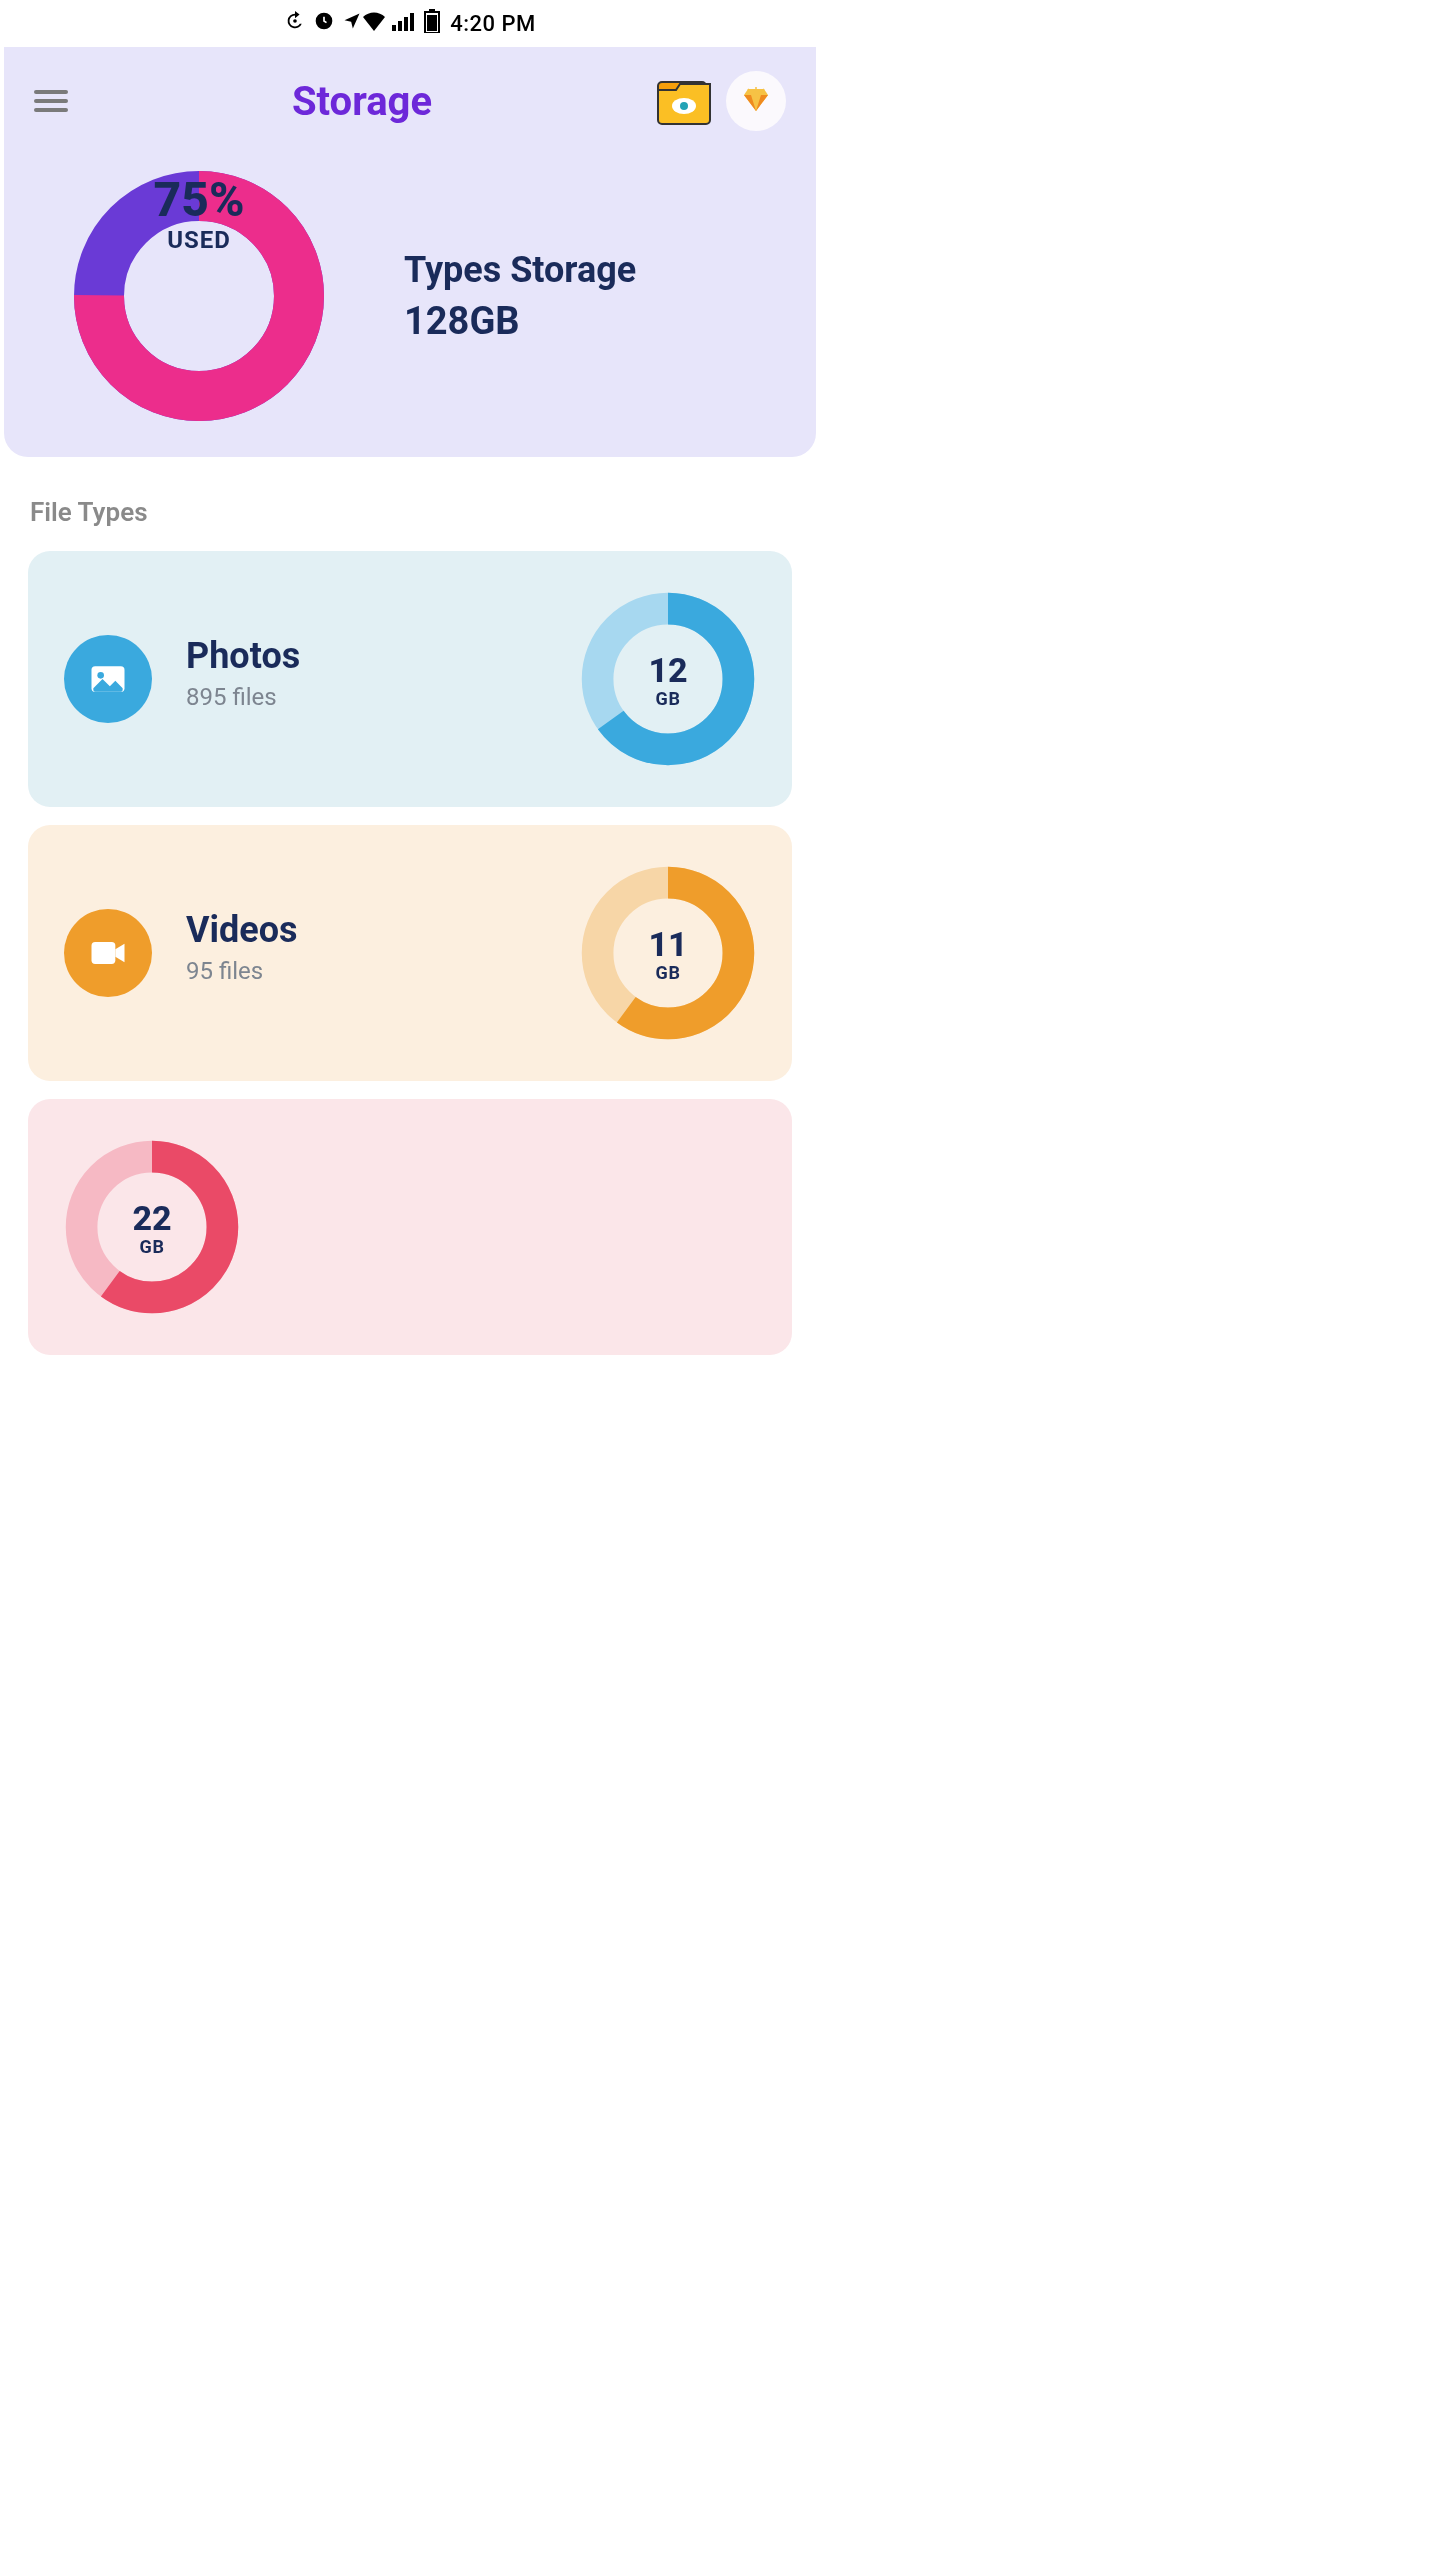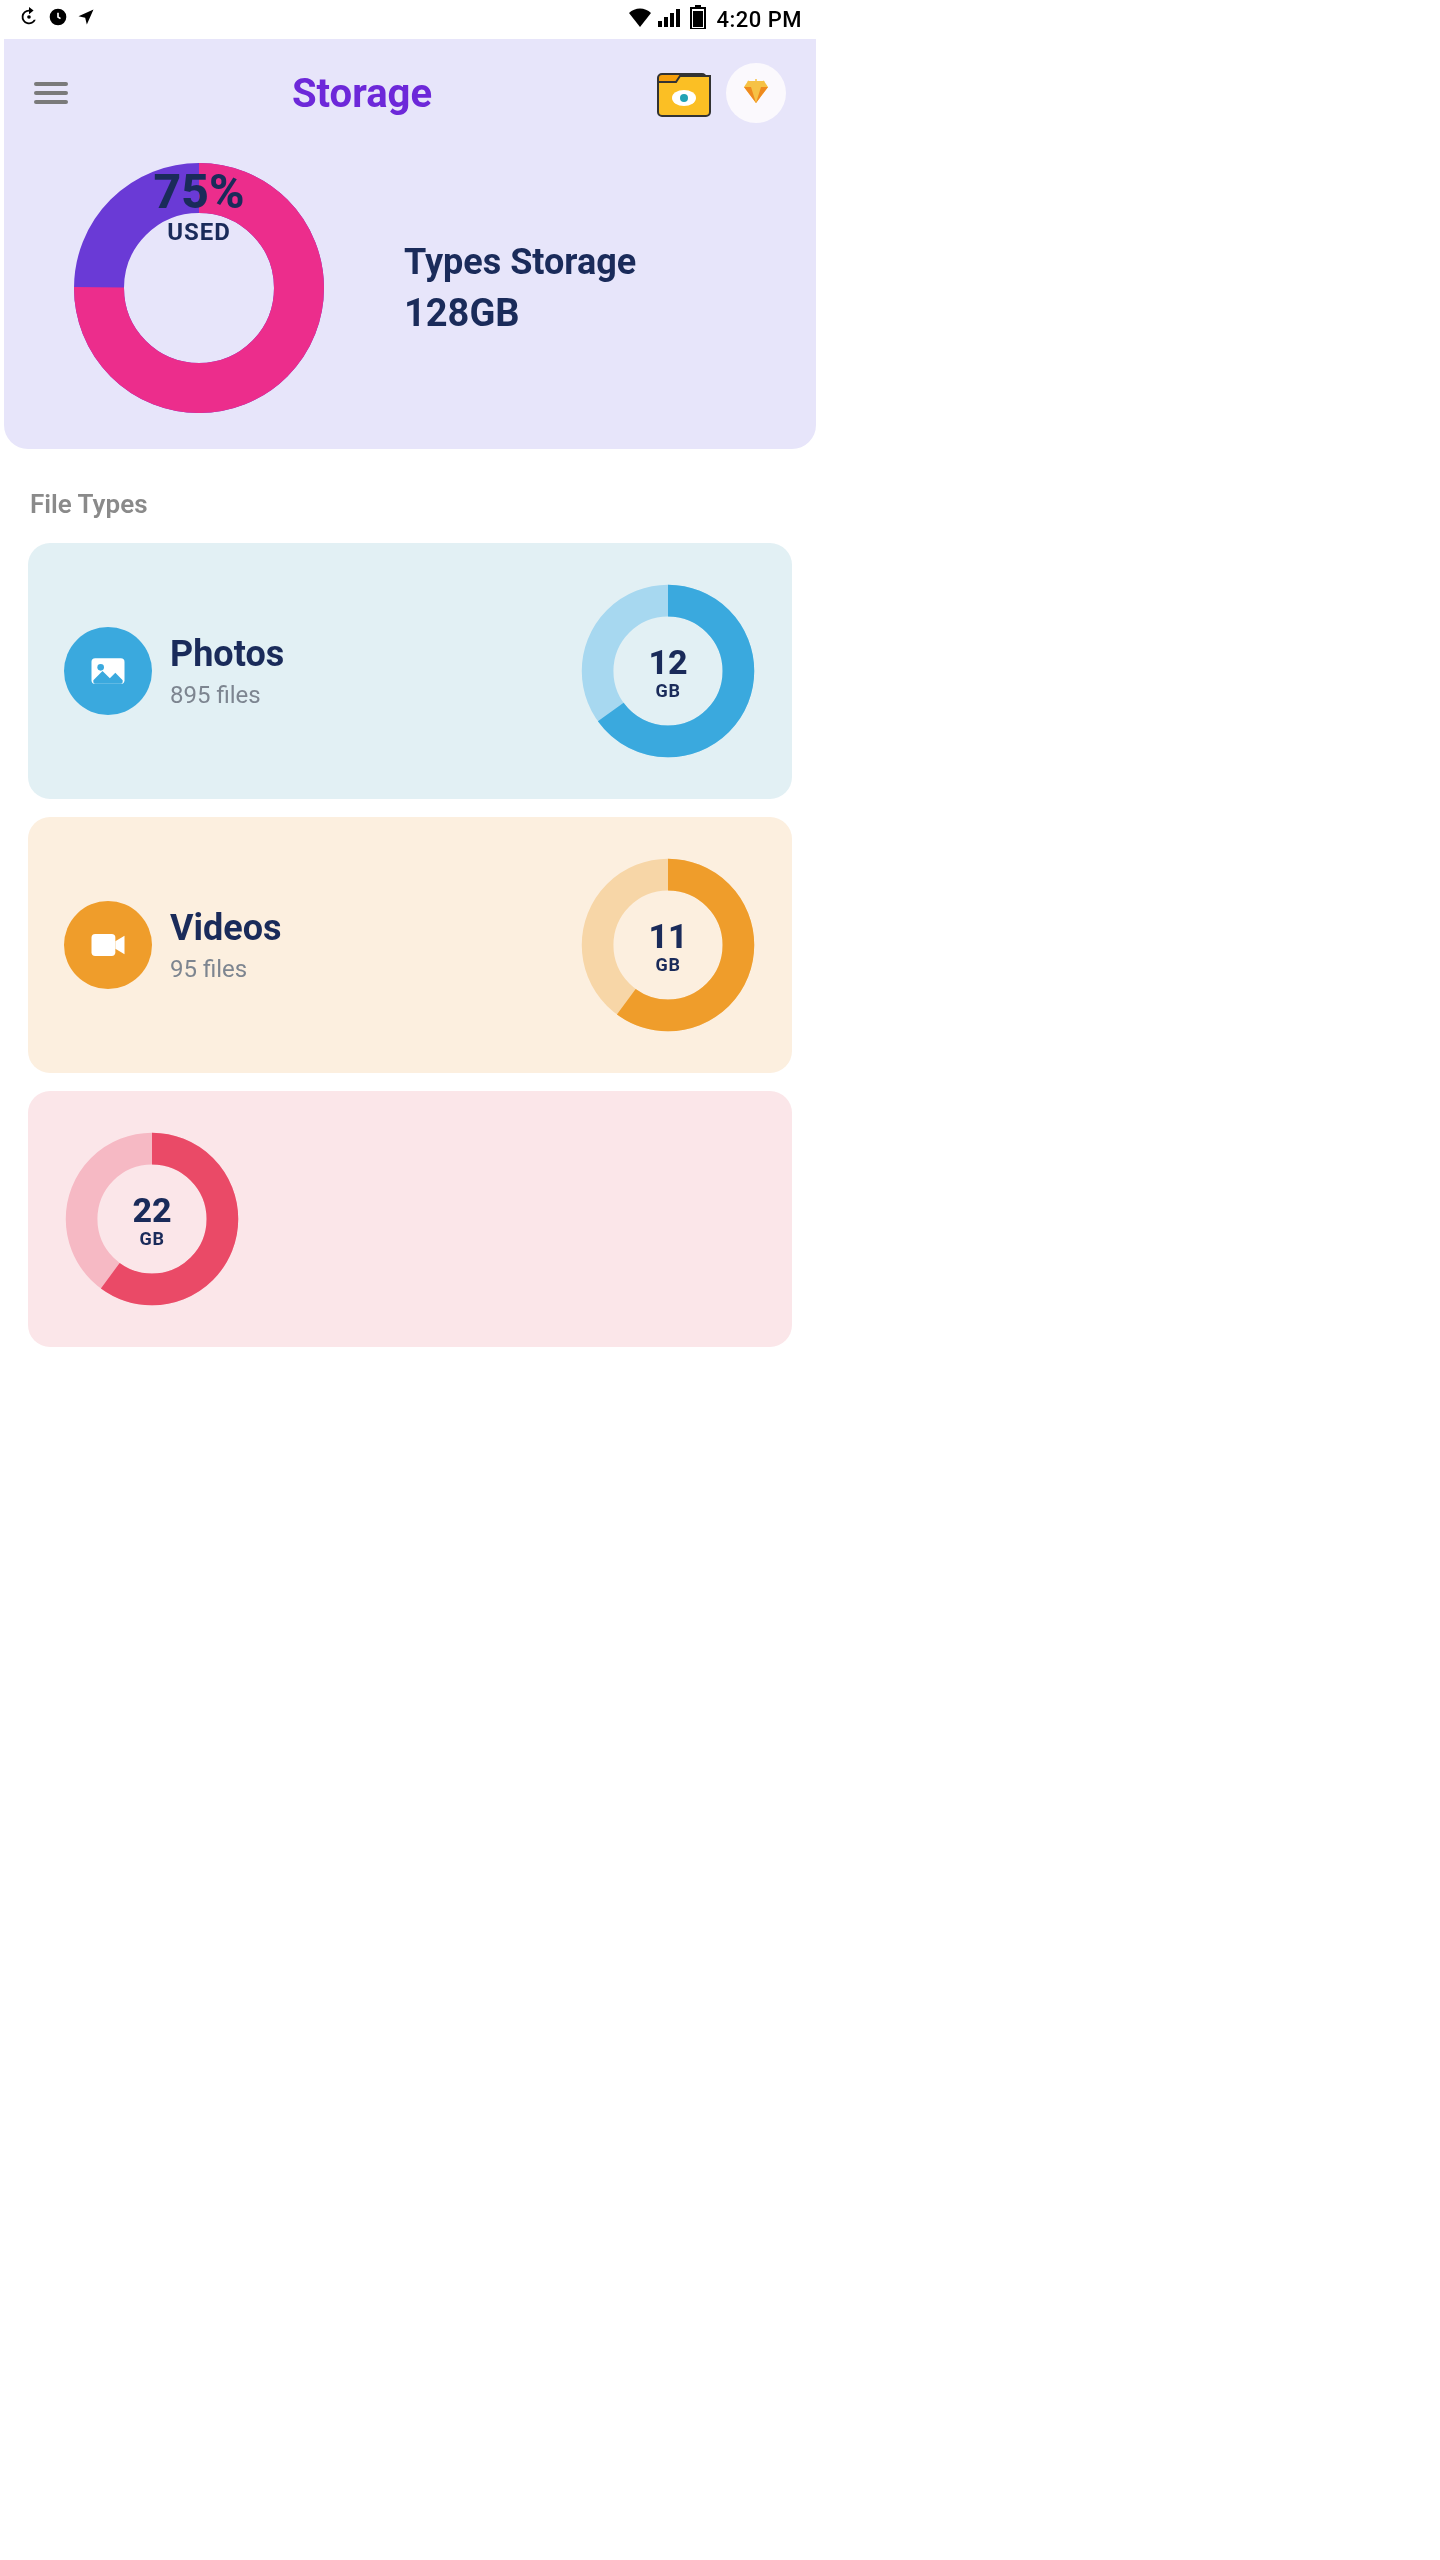--- a/index.html
+++ b/index.html
@@ -4,24 +4,24 @@
 <style>
   * { margin: 0; padding: 0; box-sizing: border-box; }
   body {
     width: 820px;
     font-family: -apple-system, BlinkMacSystemFont, "Segoe UI", Roboto, Helvetica, Arial, sans-serif;
     background: #fff;
     color: #1a2b5a;
   }
   
   .status-bar {
-    height: 39px;
-    display: flex;
-    align-items: center;
-    justify-content: space-between;
+    height: 47px;
+    display: flex;
+    align-items: center;
+    justify-content: center;
     padding: 0 18px;
     font-size: 22px;
     font-weight: 500;
     color: #000;
   }
   .status-left, .status-right { display: flex; align-items: center; gap: 8px; }
   .status-right { gap: 6px; }
   .status-time { margin-left: 4px; font-size: 22px; letter-spacing: 0.5px; }
 
   
@@ -85,21 +85,21 @@
     margin: 40px 0 24px 30px;
   }
   .ft-list { padding: 0 28px; display: flex; flex-direction: column; gap: 18px; }
   .ft-card {
     border-radius: 22px;
     padding: 40px 36px;
     display: flex;
     align-items: center;
     justify-content: space-between;
   }
-  .ft-left { display: flex; align-items: center; gap: 18px; }
+  .ft-left { display: flex; gap: 34px; }
   .ft-icon {
     width: 88px; height: 88px; border-radius: 50%;
     display: flex; align-items: center; justify-content: center;
   }
   .ft-name { font-size: 36px; font-weight: 700; color: #1a2b5a; }
   .ft-sub { font-size: 24px; color: #7d8590; margin-top: 6px; }
   .ft-donut { position: relative; width: 176px; height: 176px; }
   .ft-donut svg { width: 100%; height: 100%; transform: rotate(-90deg); }
   .ft-dc { position: absolute; inset:0; display:flex;flex-direction:column;align-items:center;justify-content:center; }
   .ft-dc .num { font-size: 34px; font-weight: 800; color: #1a2b5a; }

